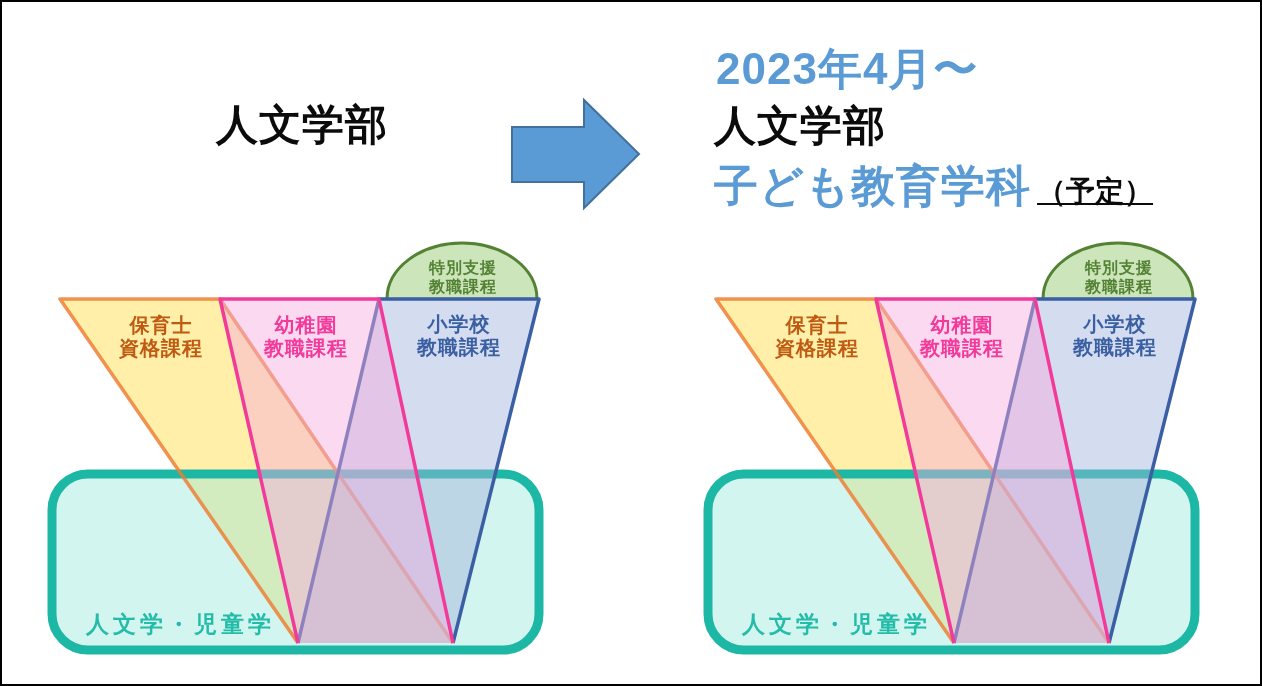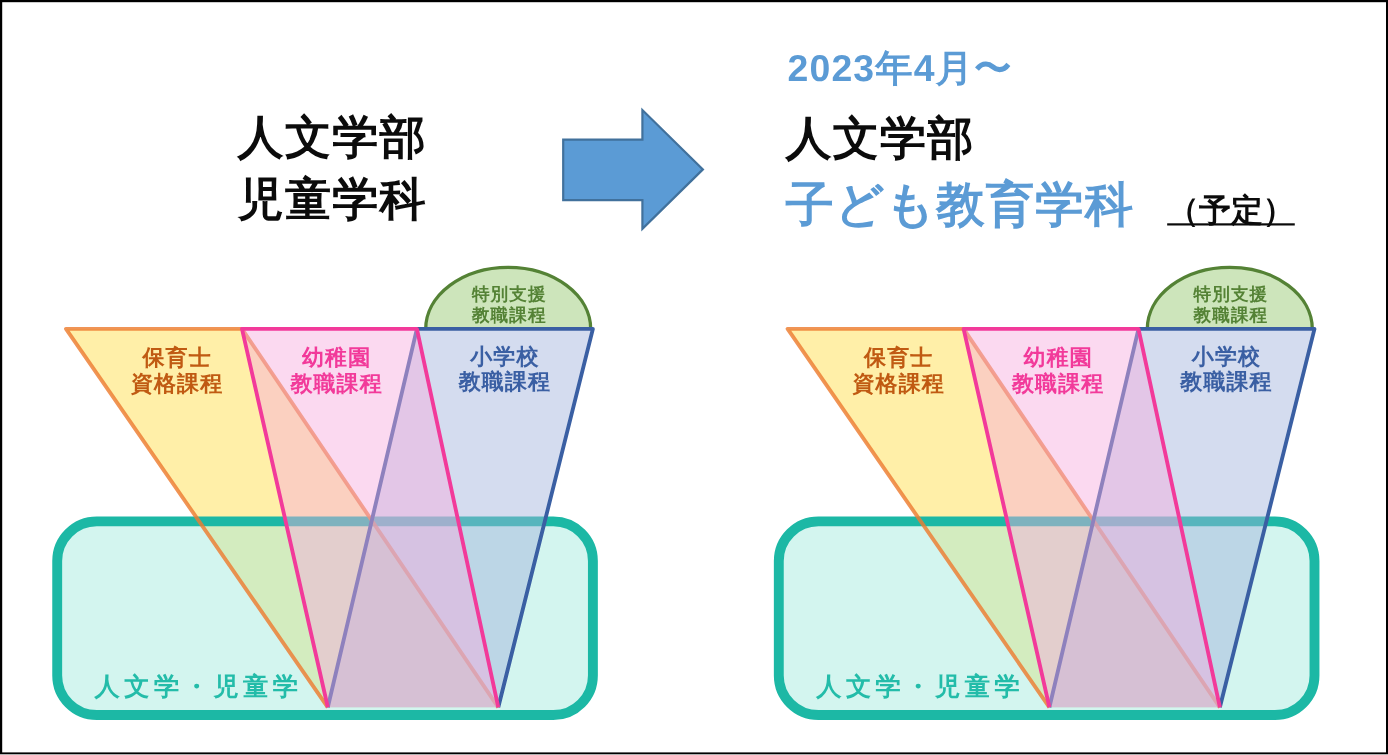--- a/index.html
+++ b/index.html
@@ -15,29 +15,29 @@
   .stage{position:absolute;left:0;top:0;width:1258px;height:682px;}
 
   
   .before-title{
     position:absolute;left:148px;top:95px;width:304px;
     text-align:center;color:#0b0b0b;
     font-size:42px;line-height:56px;font-weight:700;letter-spacing:1px;
   }
   .after-date{
     position:absolute;left:714px;top:38px;
-    color:#5B9BD5;font-size:34px;font-weight:700;letter-spacing:1px;
+    color:#5B9BD5;font-size:44px;font-weight:700;letter-spacing:1px;
   }
   .after-faculty{
     position:absolute;left:712px;top:96px;
     color:#0b0b0b;font-size:42px;font-weight:700;letter-spacing:1px;
   }
   .after-dept-row{
     position:absolute;left:712px;top:155px;
-    display:flex;align-items:baseline;white-space:nowrap;gap:24px;
+    display:flex;align-items:baseline;white-space:nowrap;
   }
   .after-dept{color:#5B9BD5;font-size:44px;font-weight:700;letter-spacing:1px;}
   .after-note{color:#0b0b0b;font-size:29px;font-weight:700;margin-left:6px;text-decoration:underline;}
 
   
   .lbl{font-size:20px;font-weight:700;text-anchor:middle;letter-spacing:1px;
        font-family:"Liberation Sans", sans-serif;}
   .lbl-sm{font-size:16px;font-weight:700;text-anchor:middle;letter-spacing:1px;
        font-family:"Liberation Sans", sans-serif;}
   .lbl-base{font-size:23px;font-weight:700;letter-spacing:4px;
@@ -91,21 +91,20 @@
       <text class="lbl" x="457" y="329" fill="#3A5FA3">小学校</text>
       <text class="lbl" x="457" y="352" fill="#3A5FA3">教職課程</text>
       <text class="lbl-sm" x="461" y="271" fill="#548235">特別支援</text>
       <text class="lbl-sm" x="461" y="290" fill="#548235">教職課程</text>
       <text class="lbl-base" x="84" y="630" fill="#23BCA9">人文学・児童学</text>
     </g>
   </svg>
 
   <div class="before-title">
     <div>人文学部</div>
-    <div>児童学科</div>
   </div>
 
   <div class="after-date">2023年4月〜</div>
   <div class="after-faculty">人文学部</div>
   <div class="after-dept-row">
     <span class="after-dept">子ども教育学科</span>
     <span class="after-note">（予定）</span>
   </div>
 
 </div>

